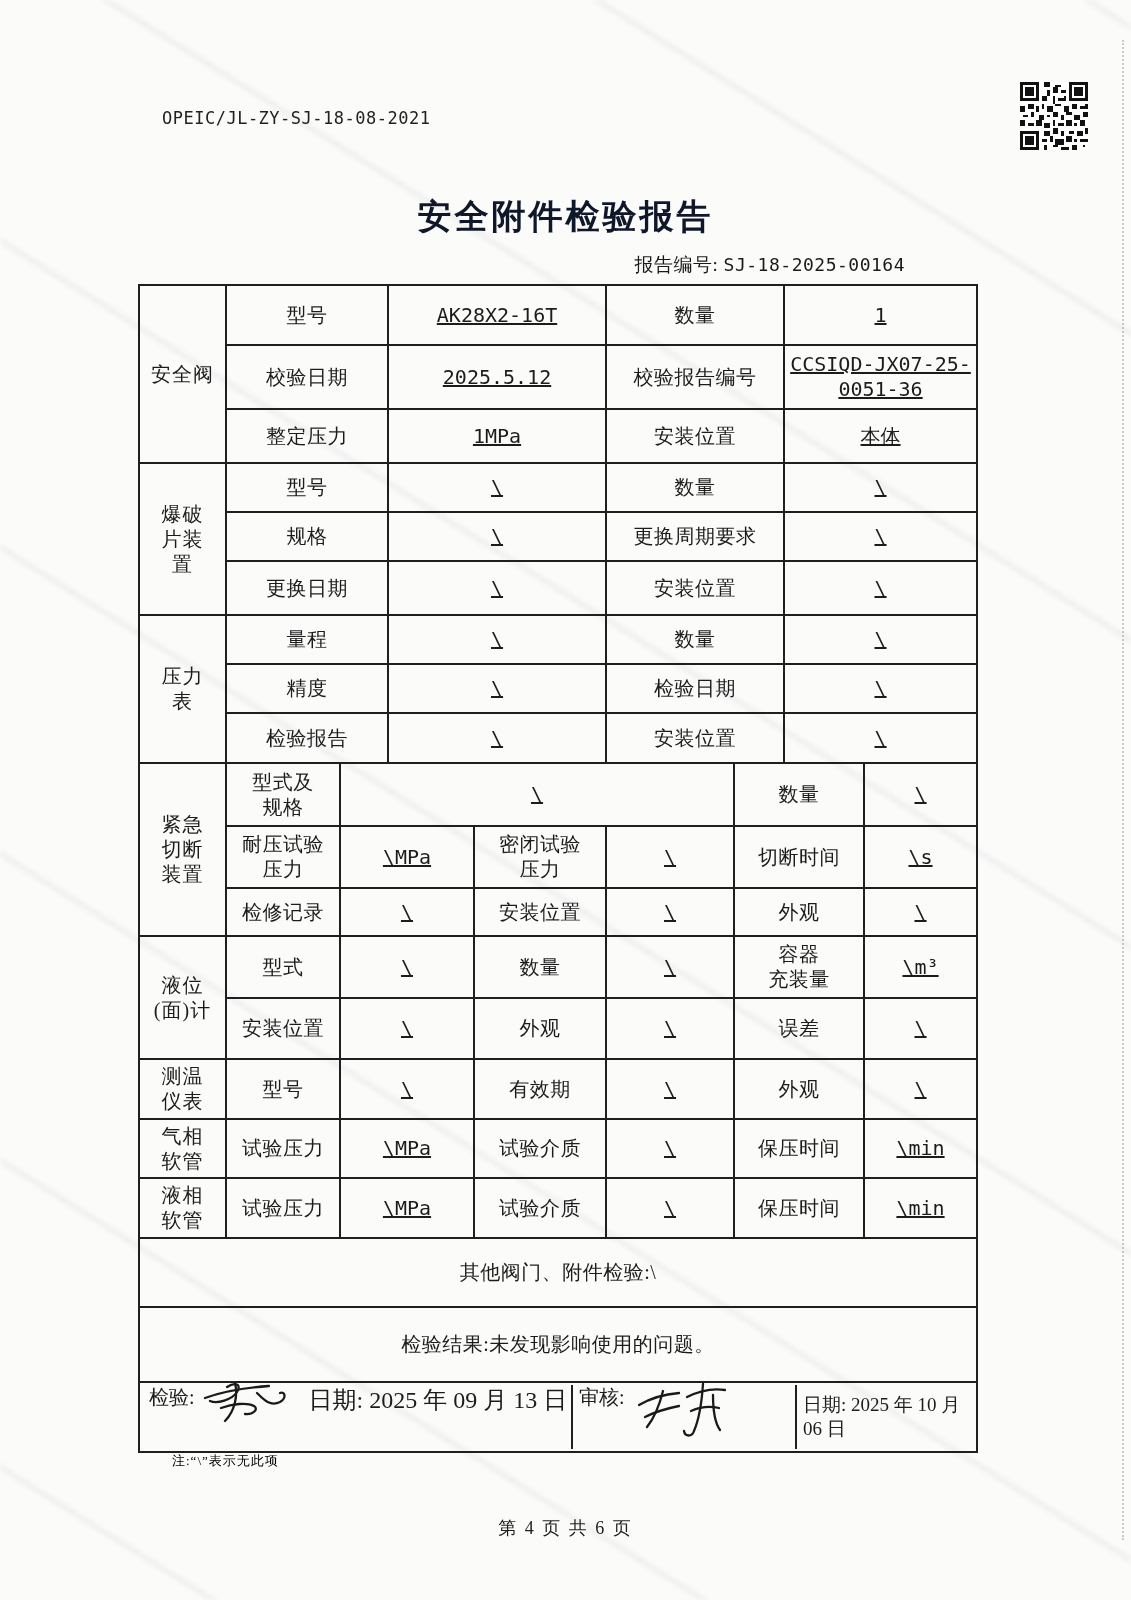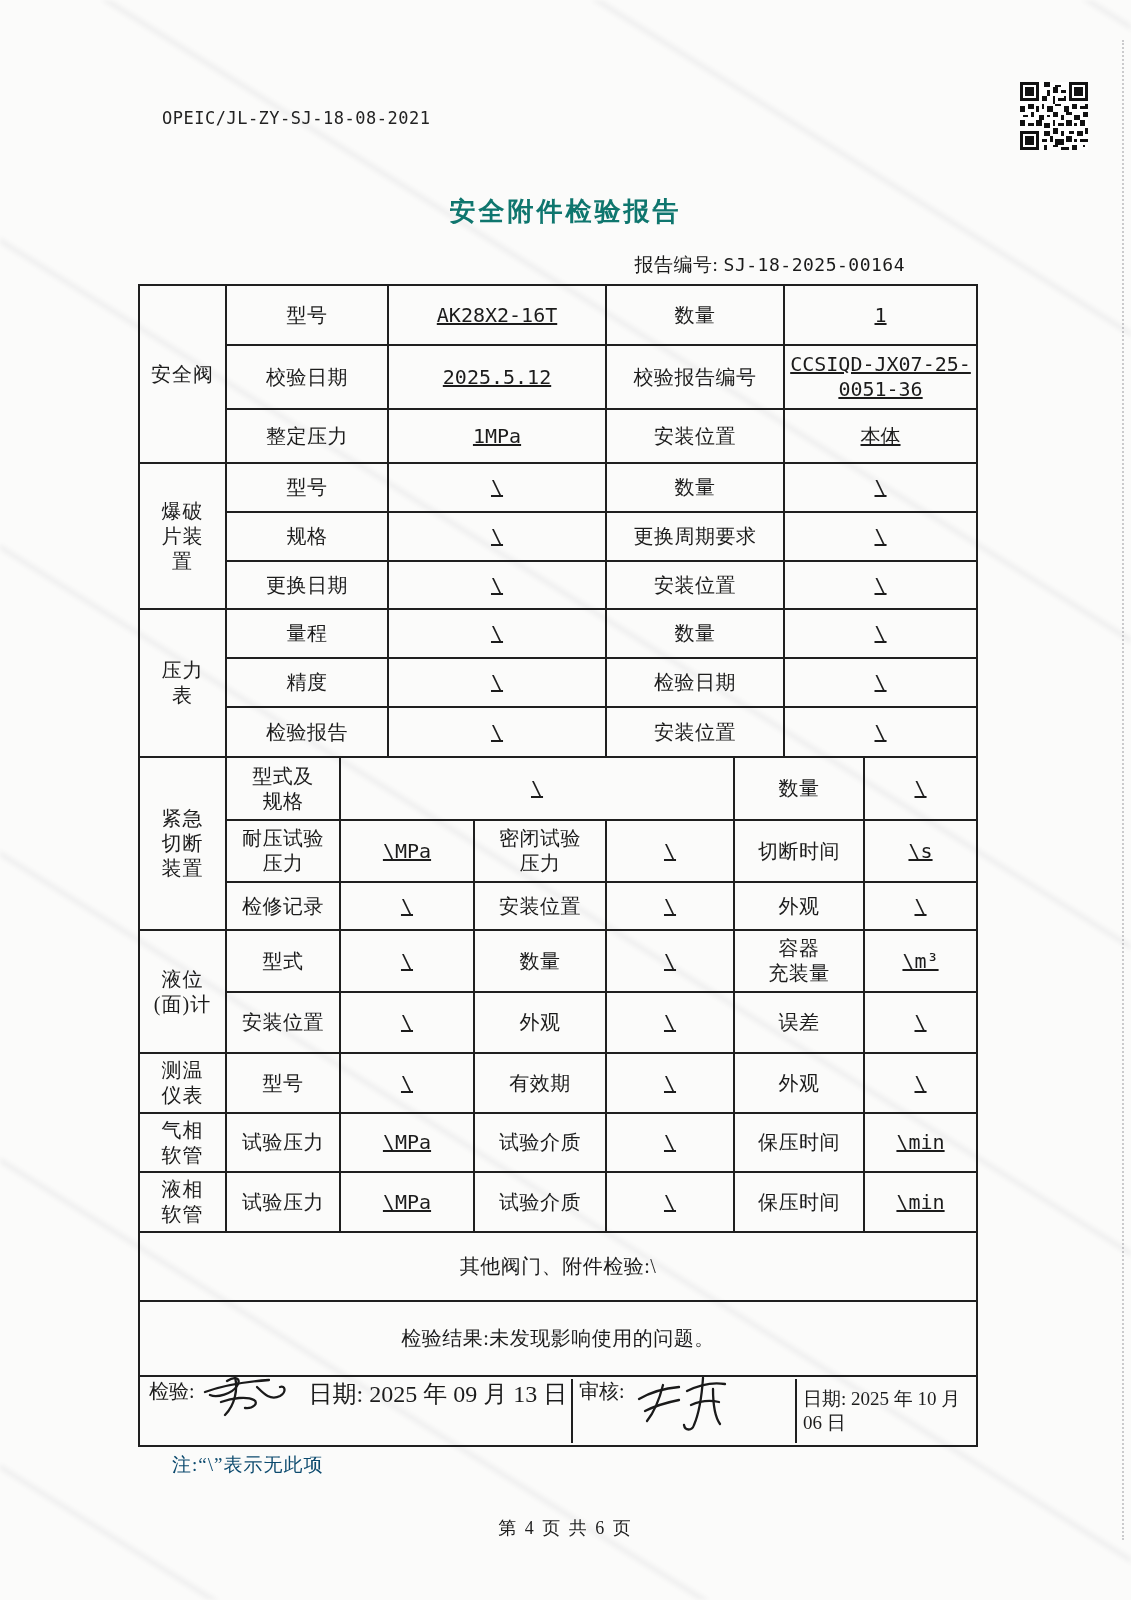--- a/index.html
+++ b/index.html
@@ -22,21 +22,21 @@
     border-left:2px dotted rgba(60,60,70,0.25);
   }
   .doc-code{
     position:absolute;left:162px;top:108px;
     font-family:"DejaVu Sans Mono","Liberation Mono",monospace;
     font-size:17px;letter-spacing:0.5px;color:#222;
   }
   .qr{position:absolute;left:1020px;top:82px;width:68px;height:68px;}
   .title{
     position:absolute;left:0;right:0;top:194px;text-align:center;
-    font-size:26px;font-weight:bold;letter-spacing:3px;color:#0f766e;
+    font-size:34px;font-weight:bold;letter-spacing:3px;color:#0f172a;
   }
   .report-line{
     position:absolute;top:252px;right:226px;
     font-size:19px;color:#1a1a1a;letter-spacing:0.5px;
   }
   .report-line .no{font-family:"DejaVu Sans Mono","Liberation Mono",monospace;font-size:18px;text-align:right;}
   table.main{
     position:absolute;left:138px;top:284px;width:838px;
     border-collapse:collapse;table-layout:fixed;
   }
@@ -61,21 +61,21 @@
   .signcell{position:relative;display:flex;align-items:flex-start;}
   .signcell + .signcell{border-left:2px solid #1f1f1f;}
   .sc1{width:422px;padding-left:6px;}
   .sc2{width:216px;padding-left:6px;}
   .sc3{flex:1;padding:4px 6px;align-items:center;font-size:19px;text-align:left;}
   .slabel{font-size:20px;}
   .sdate{font-size:24px;margin-left:14px;}
   .sig{position:relative;top:-8px;margin:0 2px;}
   .note{
     position:absolute;left:172px;top:1452px;
-    font-size:19px;letter-spacing:1px;color:#0c4a6e;
+    font-size:13px;letter-spacing:1px;color:#000000;
   }
   .footer{
     position:absolute;left:0;right:0;top:1516px;text-align:center;
     font-size:18px;letter-spacing:2px;color:#1d1d1d;
   }
 </style>
 </head>
 <body>
 
 <div class="watermark"></div>
@@ -201,21 +201,21 @@
     <td class="val" colspan="2">\</td>
     <td class="lab" colspan="2">数量</td>
     <td class="val" colspan="2">\</td>
   </tr>
   <tr style="height:49px">
     <td class="lab" colspan="2">规格</td>
     <td class="val" colspan="2">\</td>
     <td class="lab" colspan="2">更换周期要求</td>
     <td class="val" colspan="2">\</td>
   </tr>
-  <tr style="height:48px">
+  <tr style="height:54px">
     <td class="lab" colspan="2">更换日期</td>
     <td class="val" colspan="2">\</td>
     <td class="lab" colspan="2">安装位置</td>
     <td class="val" colspan="2">\</td>
   </tr>
 
   <tr style="height:49px">
     <td class="cat" rowspan="3">压力
 表</td>
     <td class="lab" colspan="2">量程</td>

